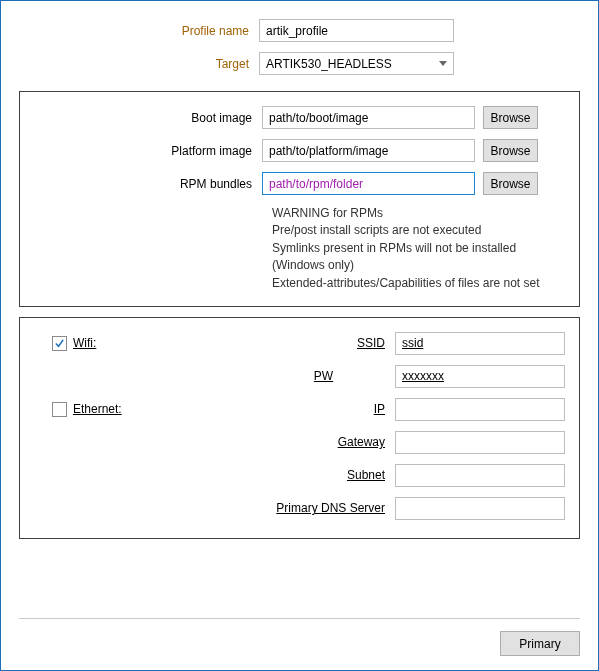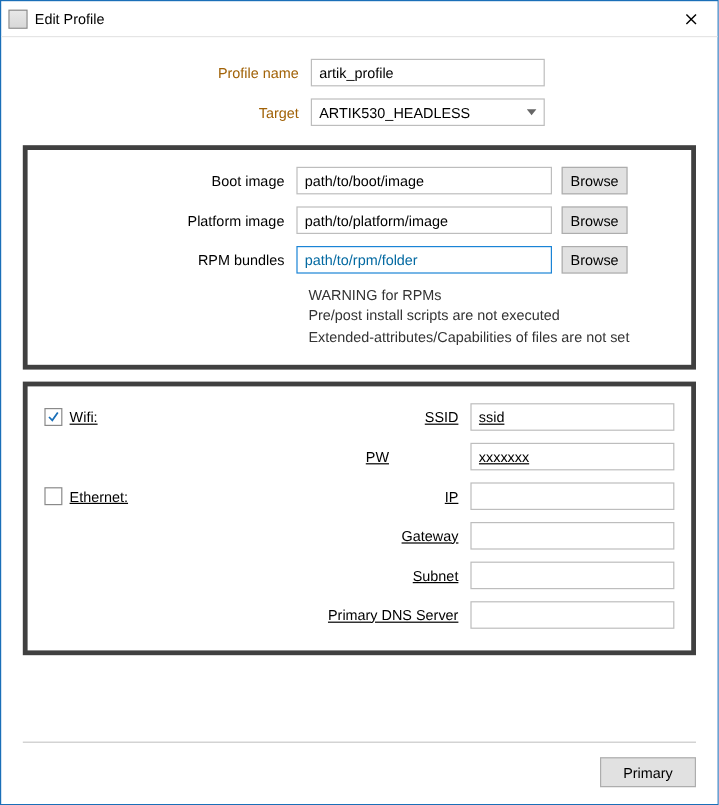--- a/index.html
+++ b/index.html
@@ -71,21 +71,21 @@
   input[type=text] {
     height: 23px;
     border: 1px solid #bdbdbd;
     padding: 2px 6px;
     font-family: inherit;
     font-size: 12px;
     outline: none;
   }
   .focused {
     border: 1px solid #1a84d6 !important;
-    color: #0369a1;
+    color: #a21caf;
   }
   .focused::selection { background:#cde; }
   .select {
     width: 195px;
     height: 23px;
     border: 1px solid #bdbdbd;
     display: flex;
     align-items: center;
     padding: 0 6px;
     background: #fff;
@@ -93,22 +93,22 @@
     position: relative;
   }
   .select .sel-text { flex:1; }
   .select .chev {
     width: 0; height: 0;
     border-left: 4px solid transparent;
     border-right: 4px solid transparent;
     border-top: 5px solid #666;
   }
   .group {
-    border: 4px solid #404040;
-    padding: 14px 14px 14px 14px;
+    border: 1px solid #404040;
+    padding: 14px 14px 14px 32px;
     margin-top: 6px;
   }
   .group + .group { margin-top: 10px; }
   .browse {
     width: 55px;
     height: 23px;
     border: 1px solid #adadad;
     background: #e1e1e1;
     font-family: inherit;
     font-size: 12px;
@@ -159,29 +159,20 @@
     border: 1px solid #1a84d6;
     box-shadow: inset 0 0 0 1px rgba(26,132,214,0.2);
   }
   .net-input { width: 170px; }
 </style>
 </head>
 <body>
 
 <div class="window">
 
-  <div class="titlebar">
-    <div class="title-icon"></div>
-    <div class="title-text">Edit Profile</div>
-    <div class="close-btn">
-      <svg viewBox="0 0 10 10">
-          <path d="M1 1 L9 9 M9 1 L1 9" stroke="#000" stroke-width="1.2" fill="none"></path>
-        </svg>
-    </div>
-  </div>
 
   <div class="content">
 
     <div class="row">
       <div class="lbl">Profile name</div>
       <input type="text" style="width: 195px;" value="artik_profile">
     </div>
 
     <div class="row">
       <div class="lbl">Target</div>
@@ -207,20 +198,21 @@
 
       <div class="row">
         <div class="lbl-inner">RPM bundles</div>
         <input type="text" class="path-input focused" value="path/to/rpm/folder" style="">
         <button class="browse">Browse</button>
       </div>
 
       <div class="warn">
         <div>WARNING for RPMs</div>
         <div>Pre/post install scripts are not executed</div>
+        <div>Symlinks present in RPMs will not be installed (Windows only)</div>
         <div>Extended-attributes/Capabilities of files are not set</div>
       </div>
     </div>
 
     <div class="group">
 
       <div class="net-row">
         <div class="net-left">
           <span class="chk checked">
             <svg viewBox="0 0 12 12">

